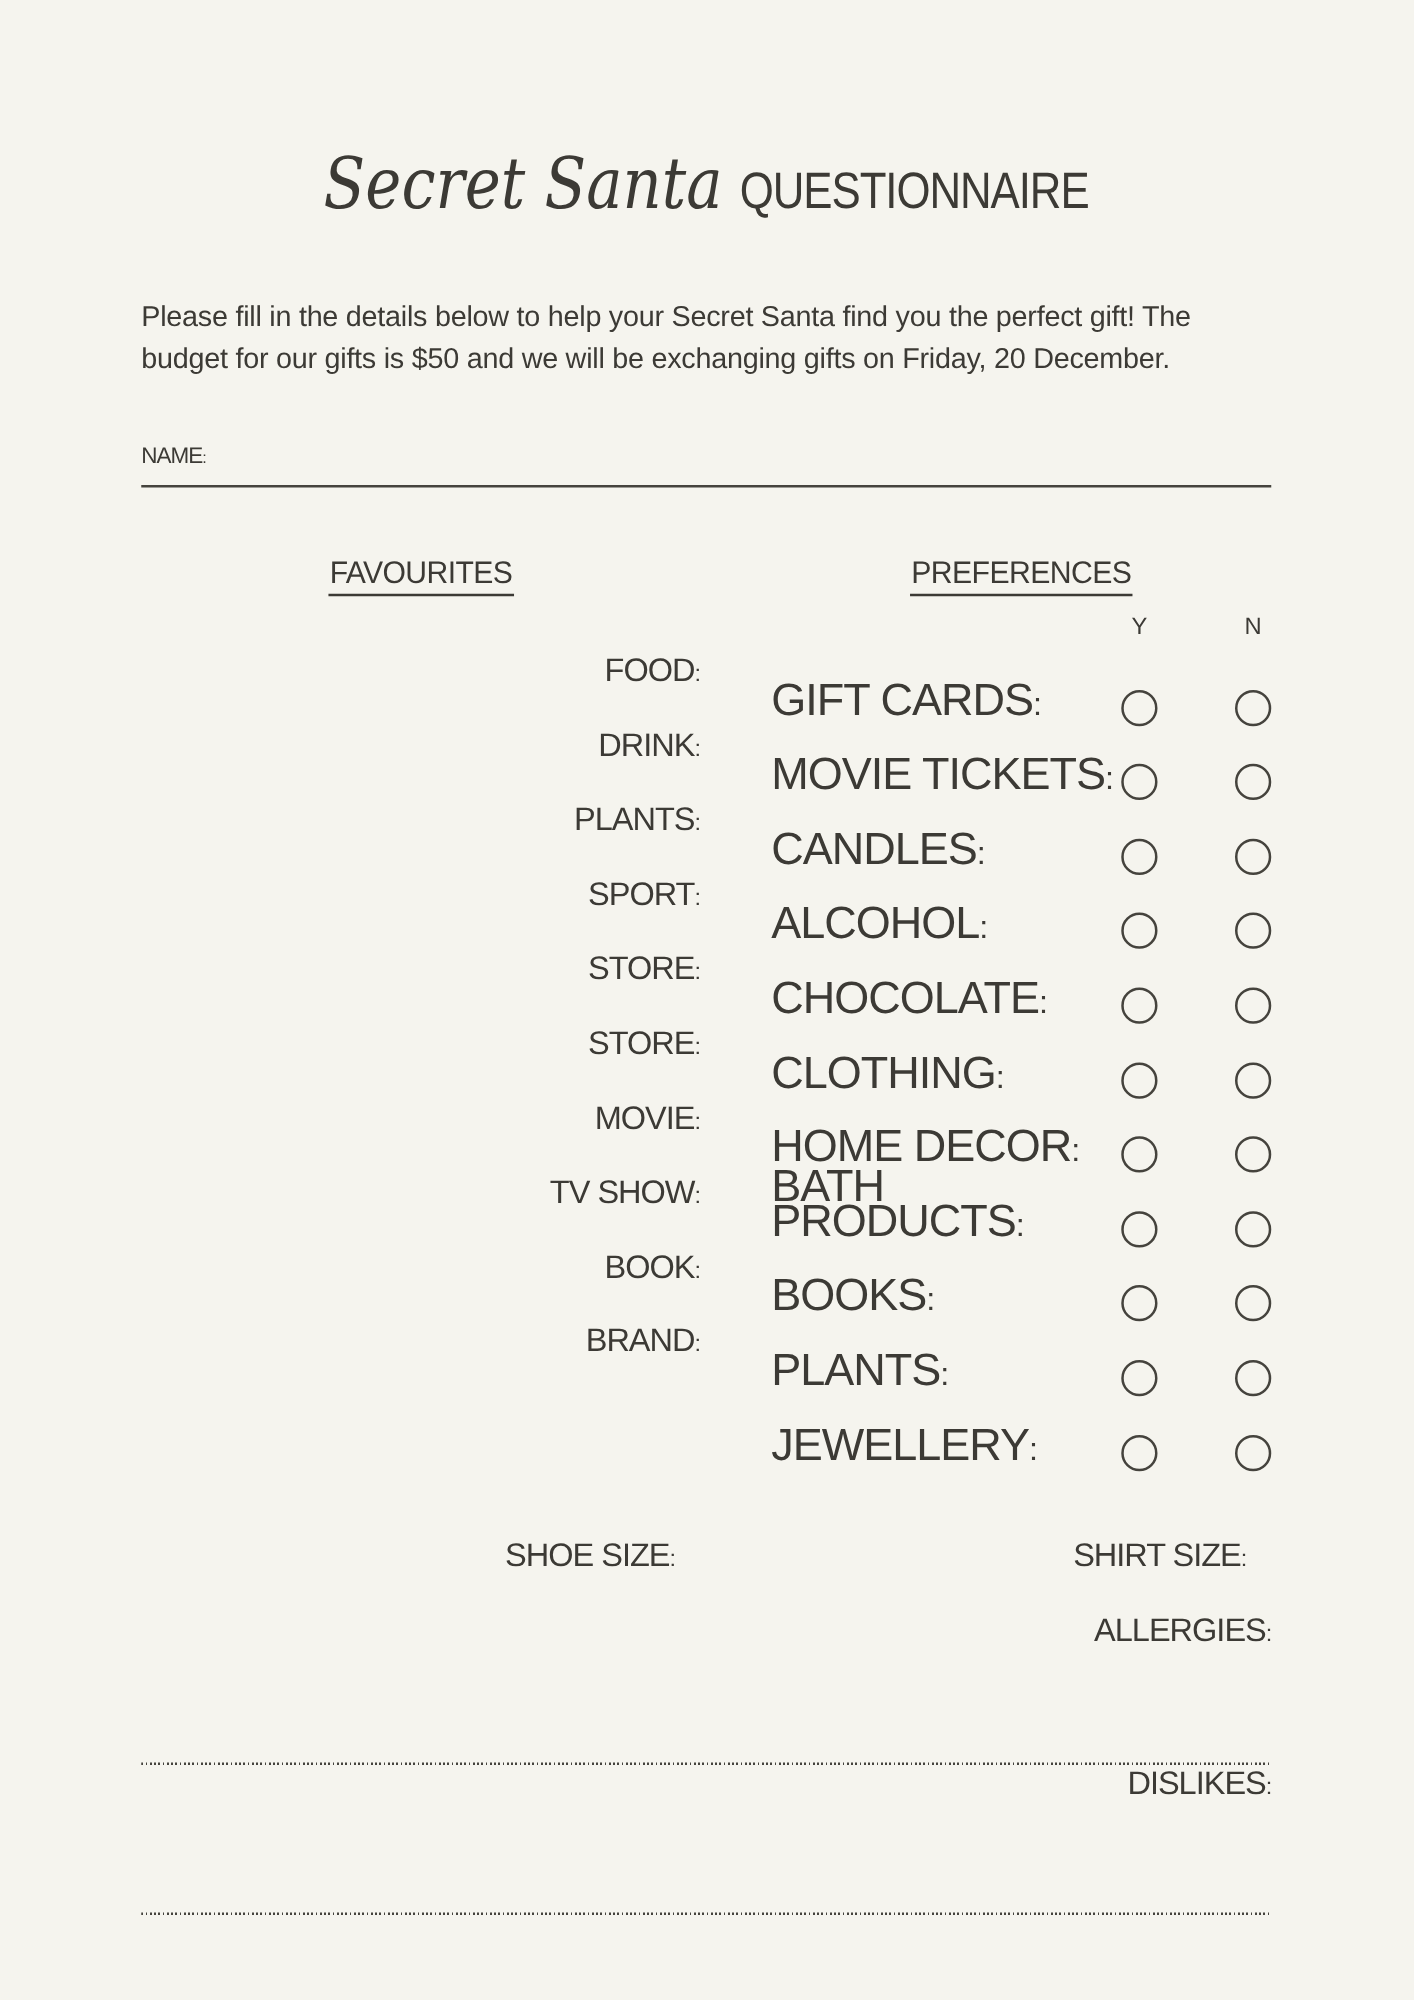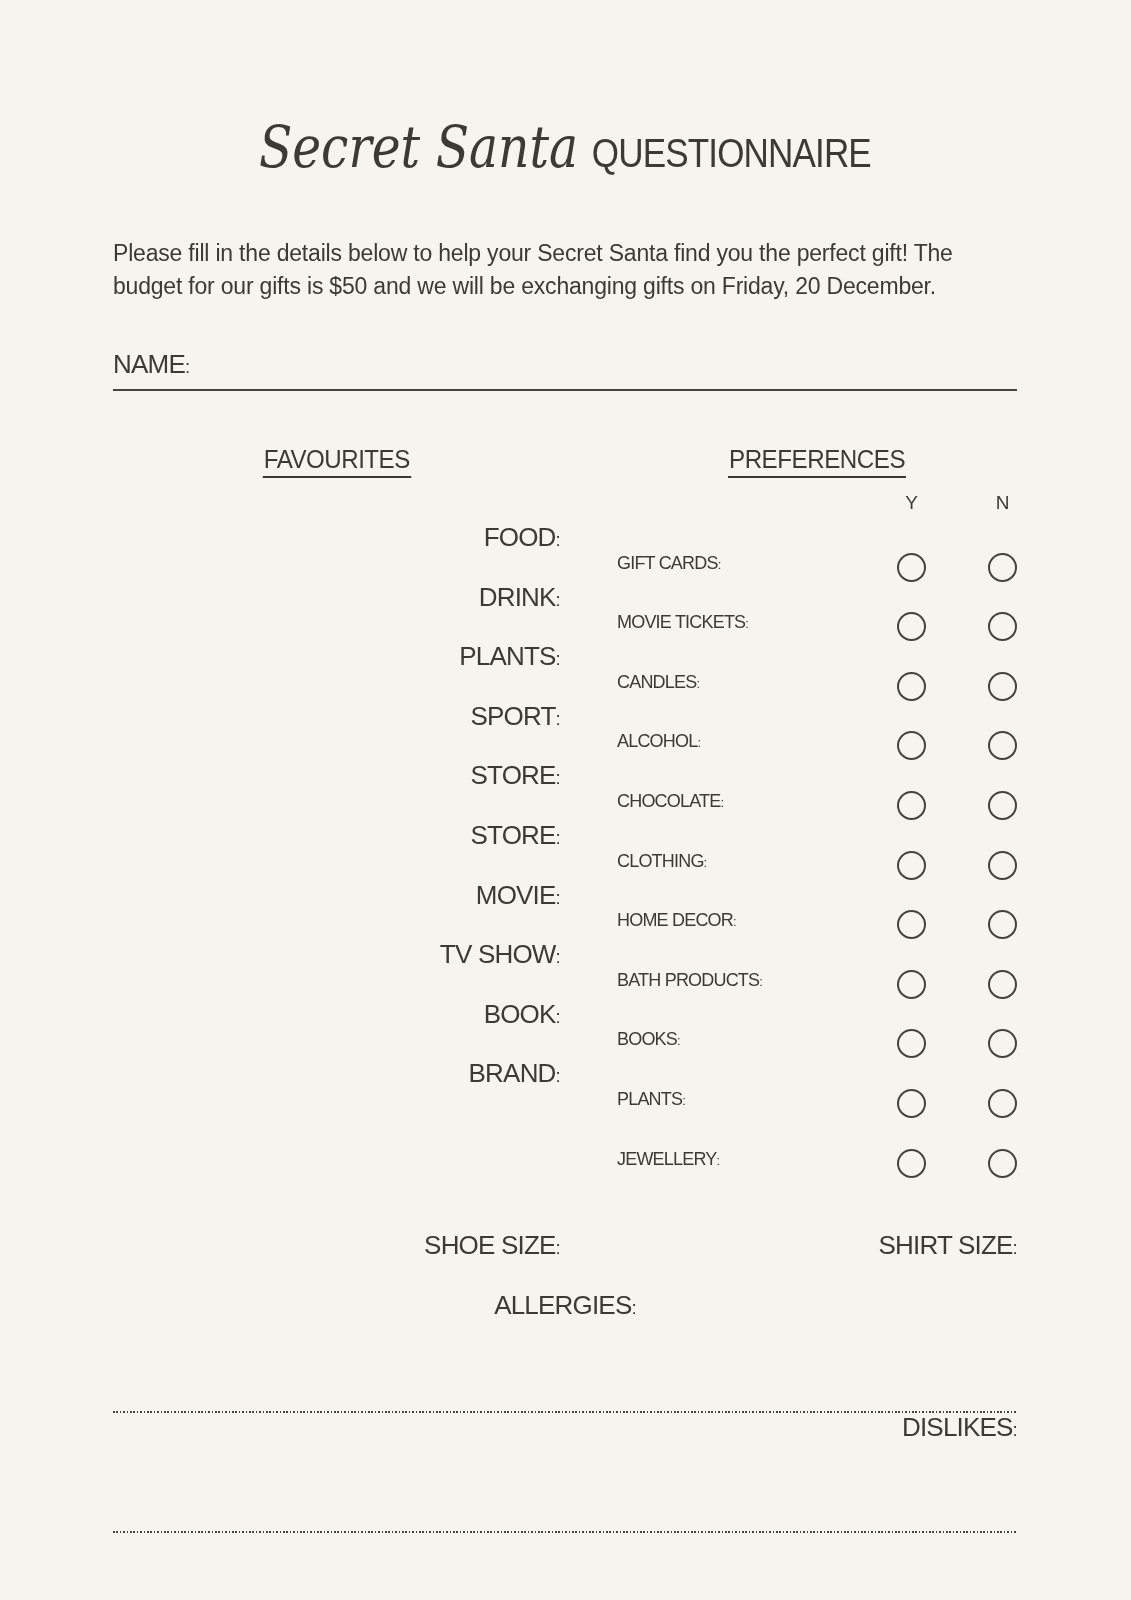--- a/index.html
+++ b/index.html
@@ -25,21 +25,21 @@
     font-size:57px;letter-spacing:0;
   }
   .title-caps{font-size:41px;letter-spacing:-1px;margin-left:16px;}
 
   
   .intro{margin-top:40px;font-size:23px;line-height:33px;letter-spacing:-0.2px;}
   .intro-line{white-space:nowrap;}
 
   
   .name-row{margin-top:46px;border-bottom:2px solid var(--line);padding-bottom:7px;}
-  .big-label{font-size:26px;line-height:30px;letter-spacing:-0.8px;}
+  .big-label{font-size:18px;line-height:30px;letter-spacing:-0.8px;}
   .colon{font-size:0.72em;}
 
   
   .columns{display:flex;margin-top:54px;}
   .col-left{width:447px;}
   .col-right{width:400px;margin-left:57px;}
   .col-heading{text-align:center;font-size:25px;line-height:28px;letter-spacing:-0.5px;}
   .col-heading .heading-text{display:inline-block;border-bottom:2px solid currentColor;padding:0 1px 3px;}
 
   .fields{margin-top:45px;}
@@ -49,33 +49,33 @@
     height:2px;flex:none;
     background-image:repeating-linear-gradient(to right,var(--line) 0 1.5px,transparent 1.5px 3.4px);
   }
 
   .yn-row{display:flex;margin-top:14px;font-size:19px;line-height:22px;}
   .yn-spacer{flex:1;}
   .yn-cell{width:29px;text-align:center;}
   .yn-cell.yes{margin-right:62px;}
   .pref-rows{margin-top:9px;}
   .pref-row{height:59.6px;display:flex;align-items:flex-end;}
-  .pref-label{flex:1;font-size:18px;line-height:28px;letter-spacing:-0.8px;margin-bottom:4px;}
+  .pref-label{flex:1;font-size:36px;line-height:28px;letter-spacing:-0.8px;margin-bottom:4px;}
   .circle{
     width:29px;height:29px;border:2px solid var(--line);border-radius:50%;
     flex:none;margin-bottom:1px;background:transparent;
   }
   .circle.yes{margin-right:62px;}
 
   
   .sizes-row{display:flex;margin-top:52px;}
   .size-left{width:447px;margin-right:13px;}
   .size-right{flex:1;}
-  .size-field{height:60px;}
-  .allergies-field{height:62px;justify-content:center;}
+  .size-field{height:60px;gap:20px;}
+  .allergies-field{height:62px;}
   .extra-line{margin-top:58px;}
   .dislikes-field{height:61px;}
   .extra-line-2{margin-top:57px;}
 </style>
 </head>
 <body>
 
 <div class="content">
 
   <div class="title-row">

